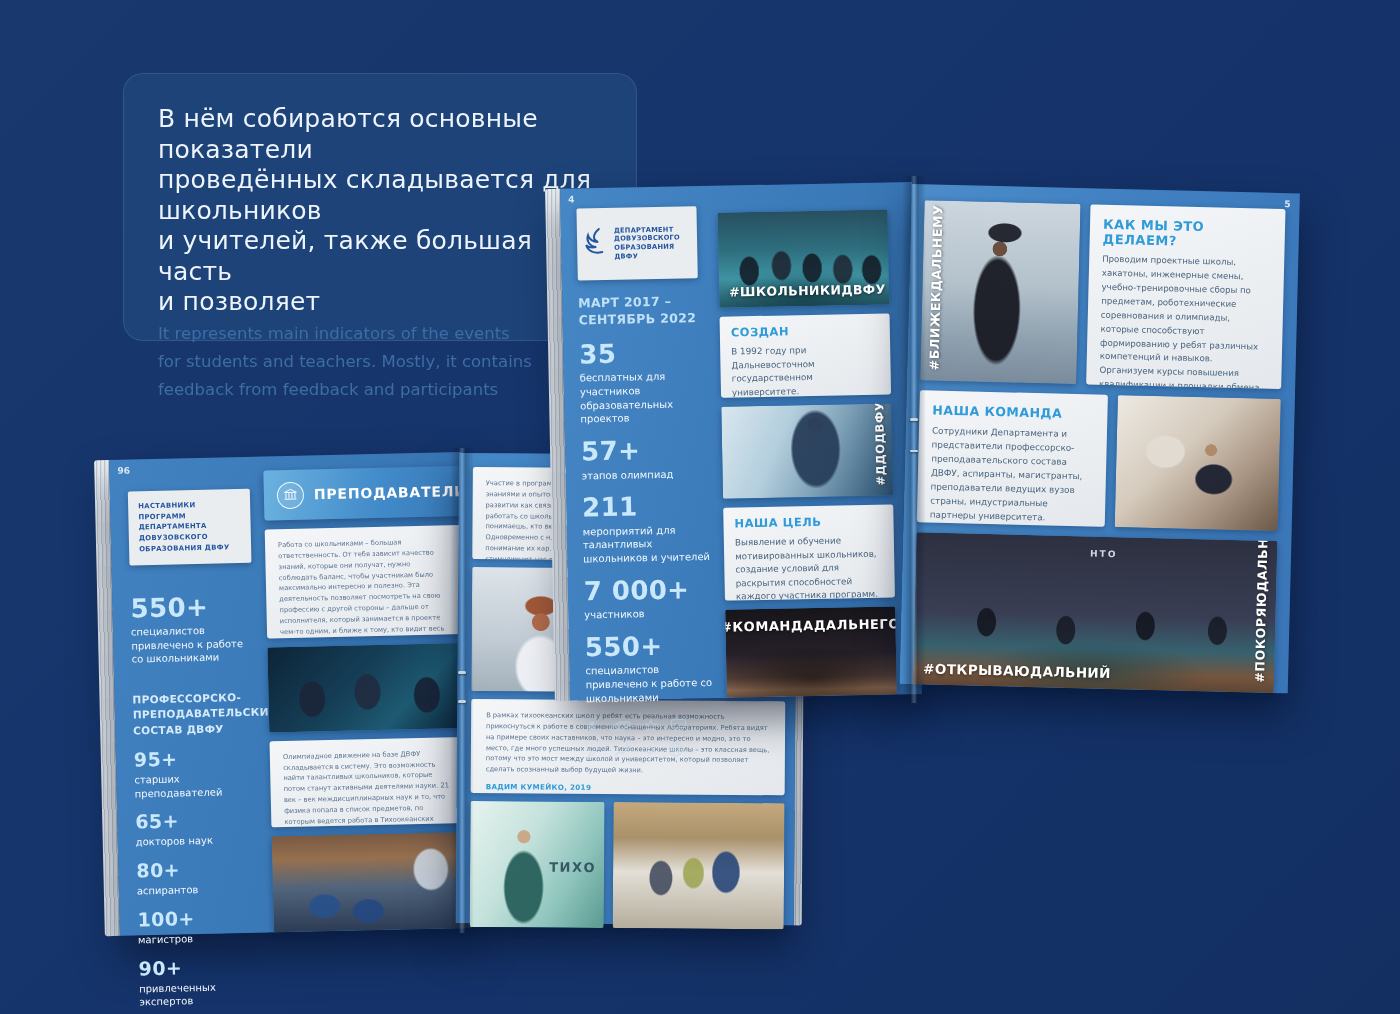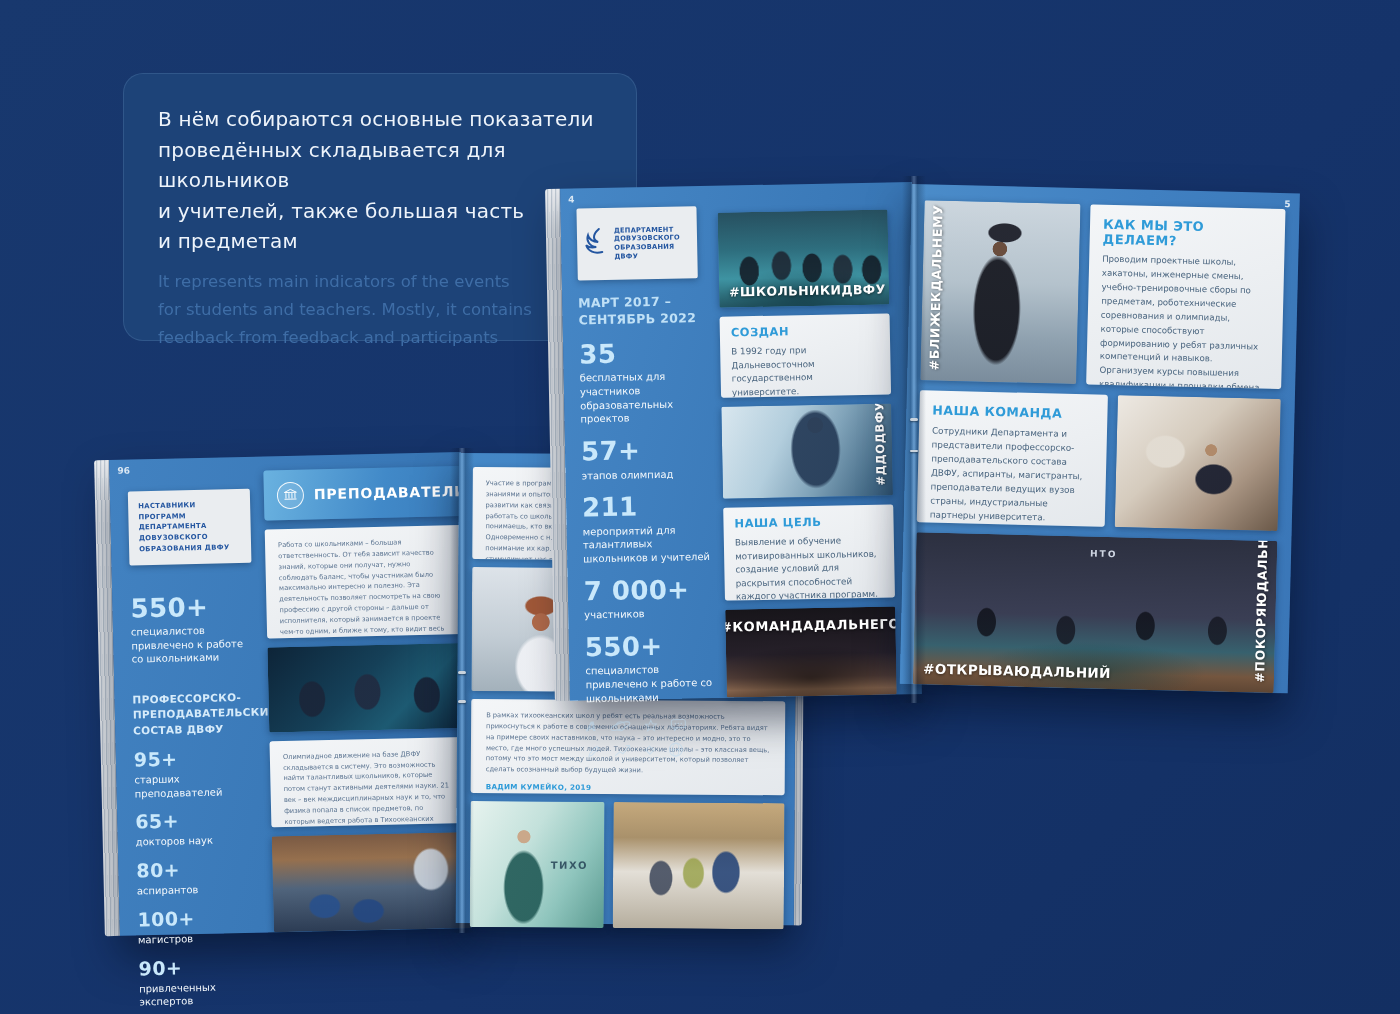--- a/index.html
+++ b/index.html
@@ -4,22 +4,22 @@
 <style>
   * { margin:0; padding:0; box-sizing:border-box; }
   html,body { width:1400px; height:1014px; }
   body { font-family:"DejaVu Sans","Liberation Sans",sans-serif; background:#17366b; overflow:hidden; }
   .stage { position:relative; width:1400px; height:1014px; background:linear-gradient(135deg,#18386e 0%,#15336a 60%,#132f62 100%); overflow:hidden; }
 
   
   .intro { position:absolute; left:123px; top:73px; width:514px; height:268px; z-index:1;
     background:#1d4378; border:1px solid rgba(150,190,235,.16); border-radius:20px;
     padding:30px 26px 0 34px; }
-  .intro .ru div { color:#eef4fb; font-size:20px; line-height:30.5px; font-weight:500; letter-spacing:.2px; }
-  .intro .en { margin-top:11px; }
+  .intro .ru div { color:#eef4fb; font-size:25px; line-height:30.5px; font-weight:500; letter-spacing:.2px; }
+  .intro .en { margin-top:2px; }
   .intro .en div { color:#3e6da6; font-size:16.5px; line-height:28px; font-weight:500; }
 
   
   .sheet { position:absolute; display:flex; }
   .edges { width:15px; align-self:stretch; border-radius:3px 0 0 3px;
     background:repeating-linear-gradient(90deg,#eef1f4 0 1.5px,#c2ccd6 1.5px 2.5px,#e3e8ed 2.5px 4px); }
   .edges-r { width:8px; align-self:stretch; border-radius:0 3px 3px 0;
     background:repeating-linear-gradient(90deg,#e3e8ed 0 1.5px,#c2ccd6 1.5px 2.5px,#eef1f4 2.5px 4px); }
   .page { position:relative; box-shadow:0 22px 42px rgba(4,12,32,.55); }
   .pagenum { position:absolute; color:#d9e7f3; font-size:9px; font-weight:bold; z-index:4; }
@@ -100,21 +100,21 @@
   .q1 { height:112px; } .q2 { height:88px; }
   .ph-mic3 { height:88px; } .ph-class { height:100px; }
 
   .p97-left { width:138px; display:flex; flex-direction:column; gap:8px; }
   .q3 { height:92px; }
   .ph-woman { height:124px; }
   .quote-wide { margin-top:8px; width:314px; height:94px; padding:11px 15px; }
   .p97-photos { margin-top:8px; display:flex; gap:9px; }
   .ph-hoodie { width:134px; height:126px; }
   .ph-expo { width:171px; height:126px; }
-  .tiho-label { position:absolute; right:16px; top:46%; color:#1e3a4e; font-weight:bold; font-size:10px; letter-spacing:1.5px; z-index:2; opacity:.8; }
+  .tiho-label { position:absolute; right:8px; top:46%; color:#1e3a4e; font-weight:bold; font-size:13px; letter-spacing:1.5px; z-index:2; opacity:.8; }
 
   
   .ph-school { background:
     radial-gradient(ellipse 120px 40px at 50% 90%, rgba(10,42,52,.55), transparent 72%),
     radial-gradient(ellipse 16px 24px at 18% 62%, rgba(18,24,34,.85) 58%, transparent 62%),
     radial-gradient(ellipse 16px 24px at 37% 57%, rgba(28,34,46,.85) 58%, transparent 62%),
     radial-gradient(ellipse 16px 24px at 55% 60%, rgba(18,24,34,.85) 58%, transparent 62%),
     radial-gradient(ellipse 16px 24px at 73% 62%, rgba(30,36,48,.85) 58%, transparent 62%),
     radial-gradient(ellipse 16px 24px at 90% 63%, rgba(18,24,34,.85) 58%, transparent 62%),
     linear-gradient(180deg,#275060 0%,#2e6e7e 40%,#3e93a2 70%,#235662 100%); }
@@ -170,21 +170,21 @@
 </head>
 <body>
 
 <div class="stage">
 
   <div class="intro">
     <div class="ru">
       <div>В нём собираются основные показатели</div>
       <div>проведённых складывается для школьников</div>
       <div>и учителей, также большая часть</div>
-      <div>и предметам</div>
+      <div>и позволяет</div>
     </div>
     <div class="en">
       <div>It represents main indicators of the events</div>
       <div>for students and teachers. Mostly, it contains</div>
       <div>feedback from feedback and participants</div>
     </div>
   </div>
 
   <div class="spread-bottom">
 

